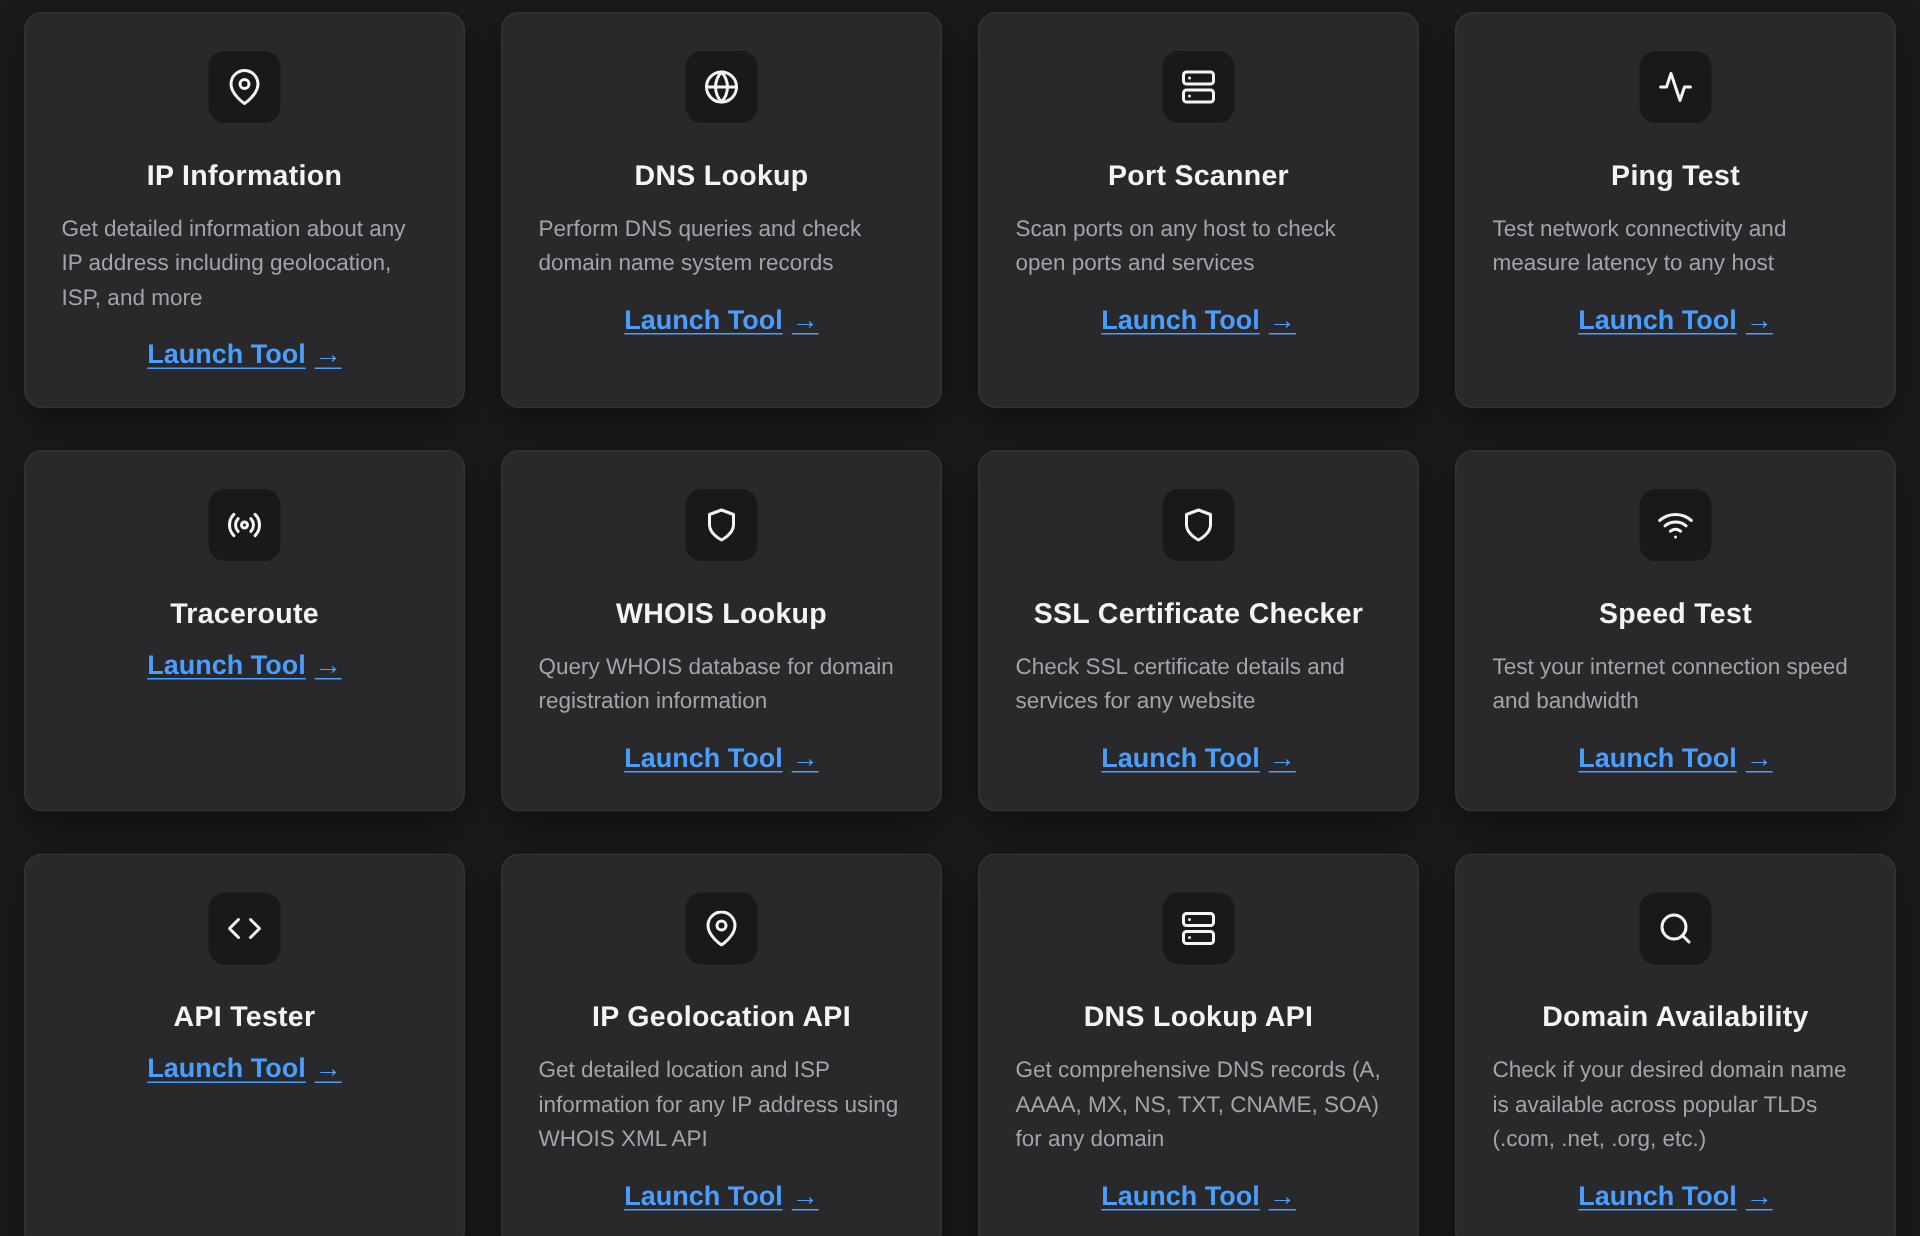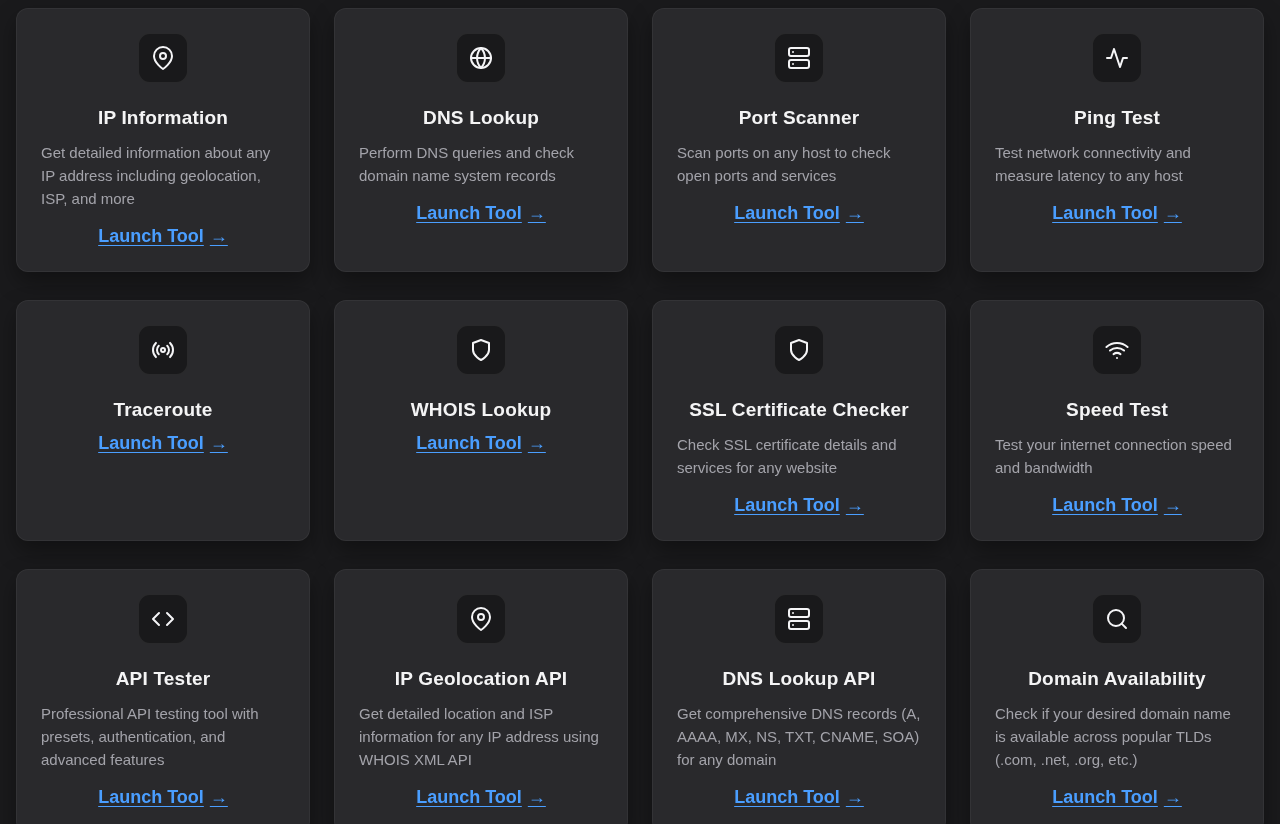--- a/index.html
+++ b/index.html
@@ -150,20 +150,21 @@
       </a>
   </div>
 
   <div class="card">
     <div class="icon-box">
       <svg class="ic" viewBox="0 0 24 24" fill="none" stroke="currentColor" stroke-width="2" stroke-linecap="round" stroke-linejoin="round">
           <path d="M12 22s8-4 8-10V5l-8-3-8 3v7c0 6 8 10 8 10z"></path>
         </svg>
     </div>
     <h3 class="title">WHOIS Lookup</h3>
+    <p class="desc">Query WHOIS database for domain registration information</p>
     <a class="launch">
         <span>Launch Tool</span>
         <span class="arrow">→</span>
       </a>
   </div>
 
   <div class="card">
     <div class="icon-box">
       <svg class="ic" viewBox="0 0 24 24" fill="none" stroke="currentColor" stroke-width="2" stroke-linecap="round" stroke-linejoin="round">
           <path d="M12 22s8-4 8-10V5l-8-3-8 3v7c0 6 8 10 8 10z"></path>
@@ -195,21 +196,20 @@
   </div>
 
   <div class="card">
     <div class="icon-box">
       <svg class="ic" viewBox="0 0 24 24" fill="none" stroke="currentColor" stroke-width="2" stroke-linecap="round" stroke-linejoin="round">
           <polyline points="16 18 22 12 16 6"></polyline>
           <polyline points="8 6 2 12 8 18"></polyline>
         </svg>
     </div>
     <h3 class="title">API Tester</h3>
-    <p class="desc">Professional API testing tool with presets, authentication, and advanced features</p>
     <a class="launch">
         <span>Launch Tool</span>
         <span class="arrow">→</span>
       </a>
   </div>
 
   <div class="card">
     <div class="icon-box">
       <svg class="ic" viewBox="0 0 24 24" fill="none" stroke="currentColor" stroke-width="2" stroke-linecap="round" stroke-linejoin="round">
           <path d="M21 10c0 7-9 13-9 13s-9-6-9-13a9 9 0 0 1 18 0z"></path>

